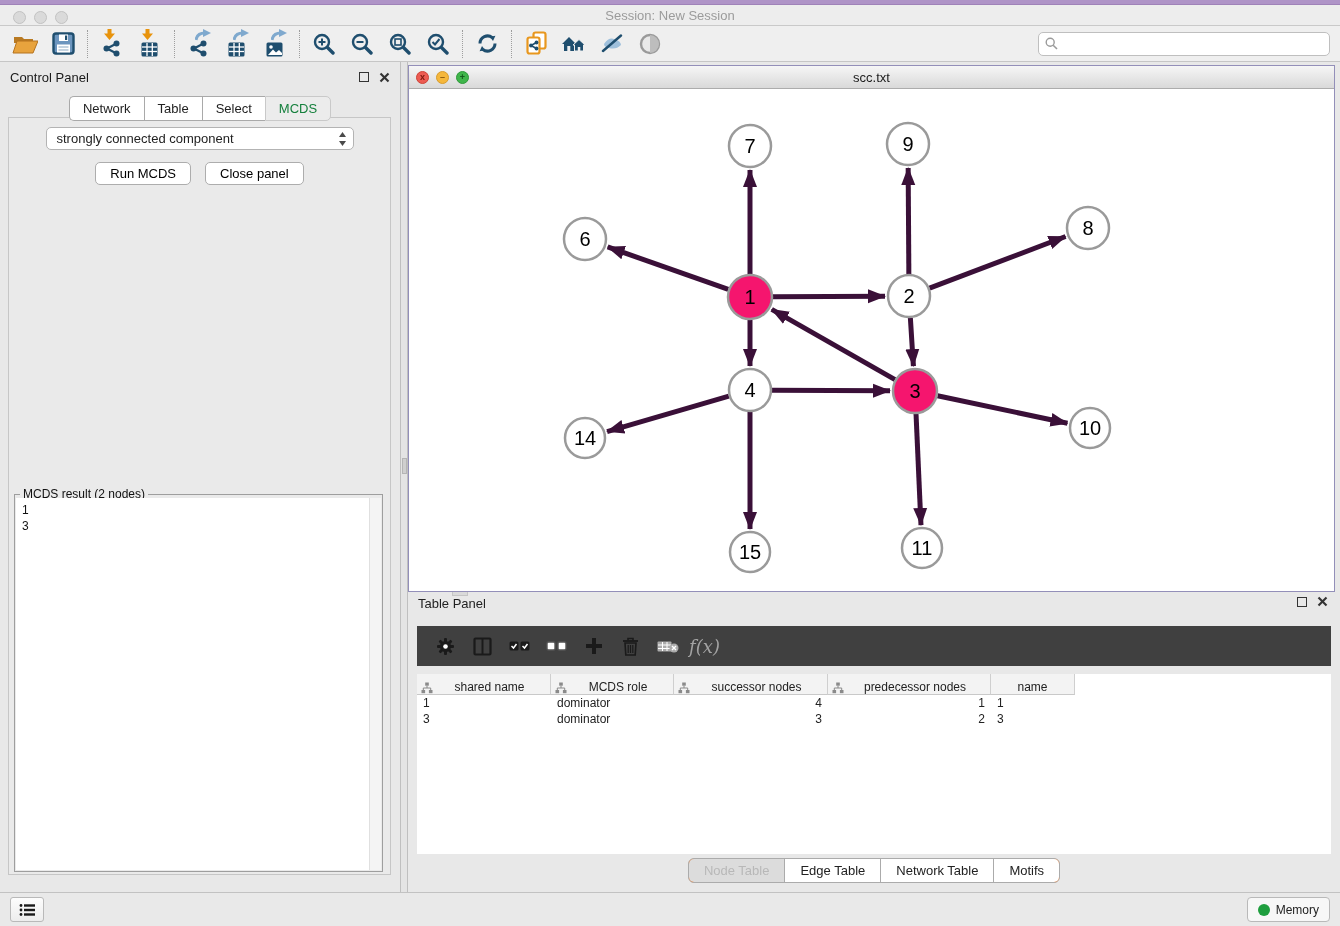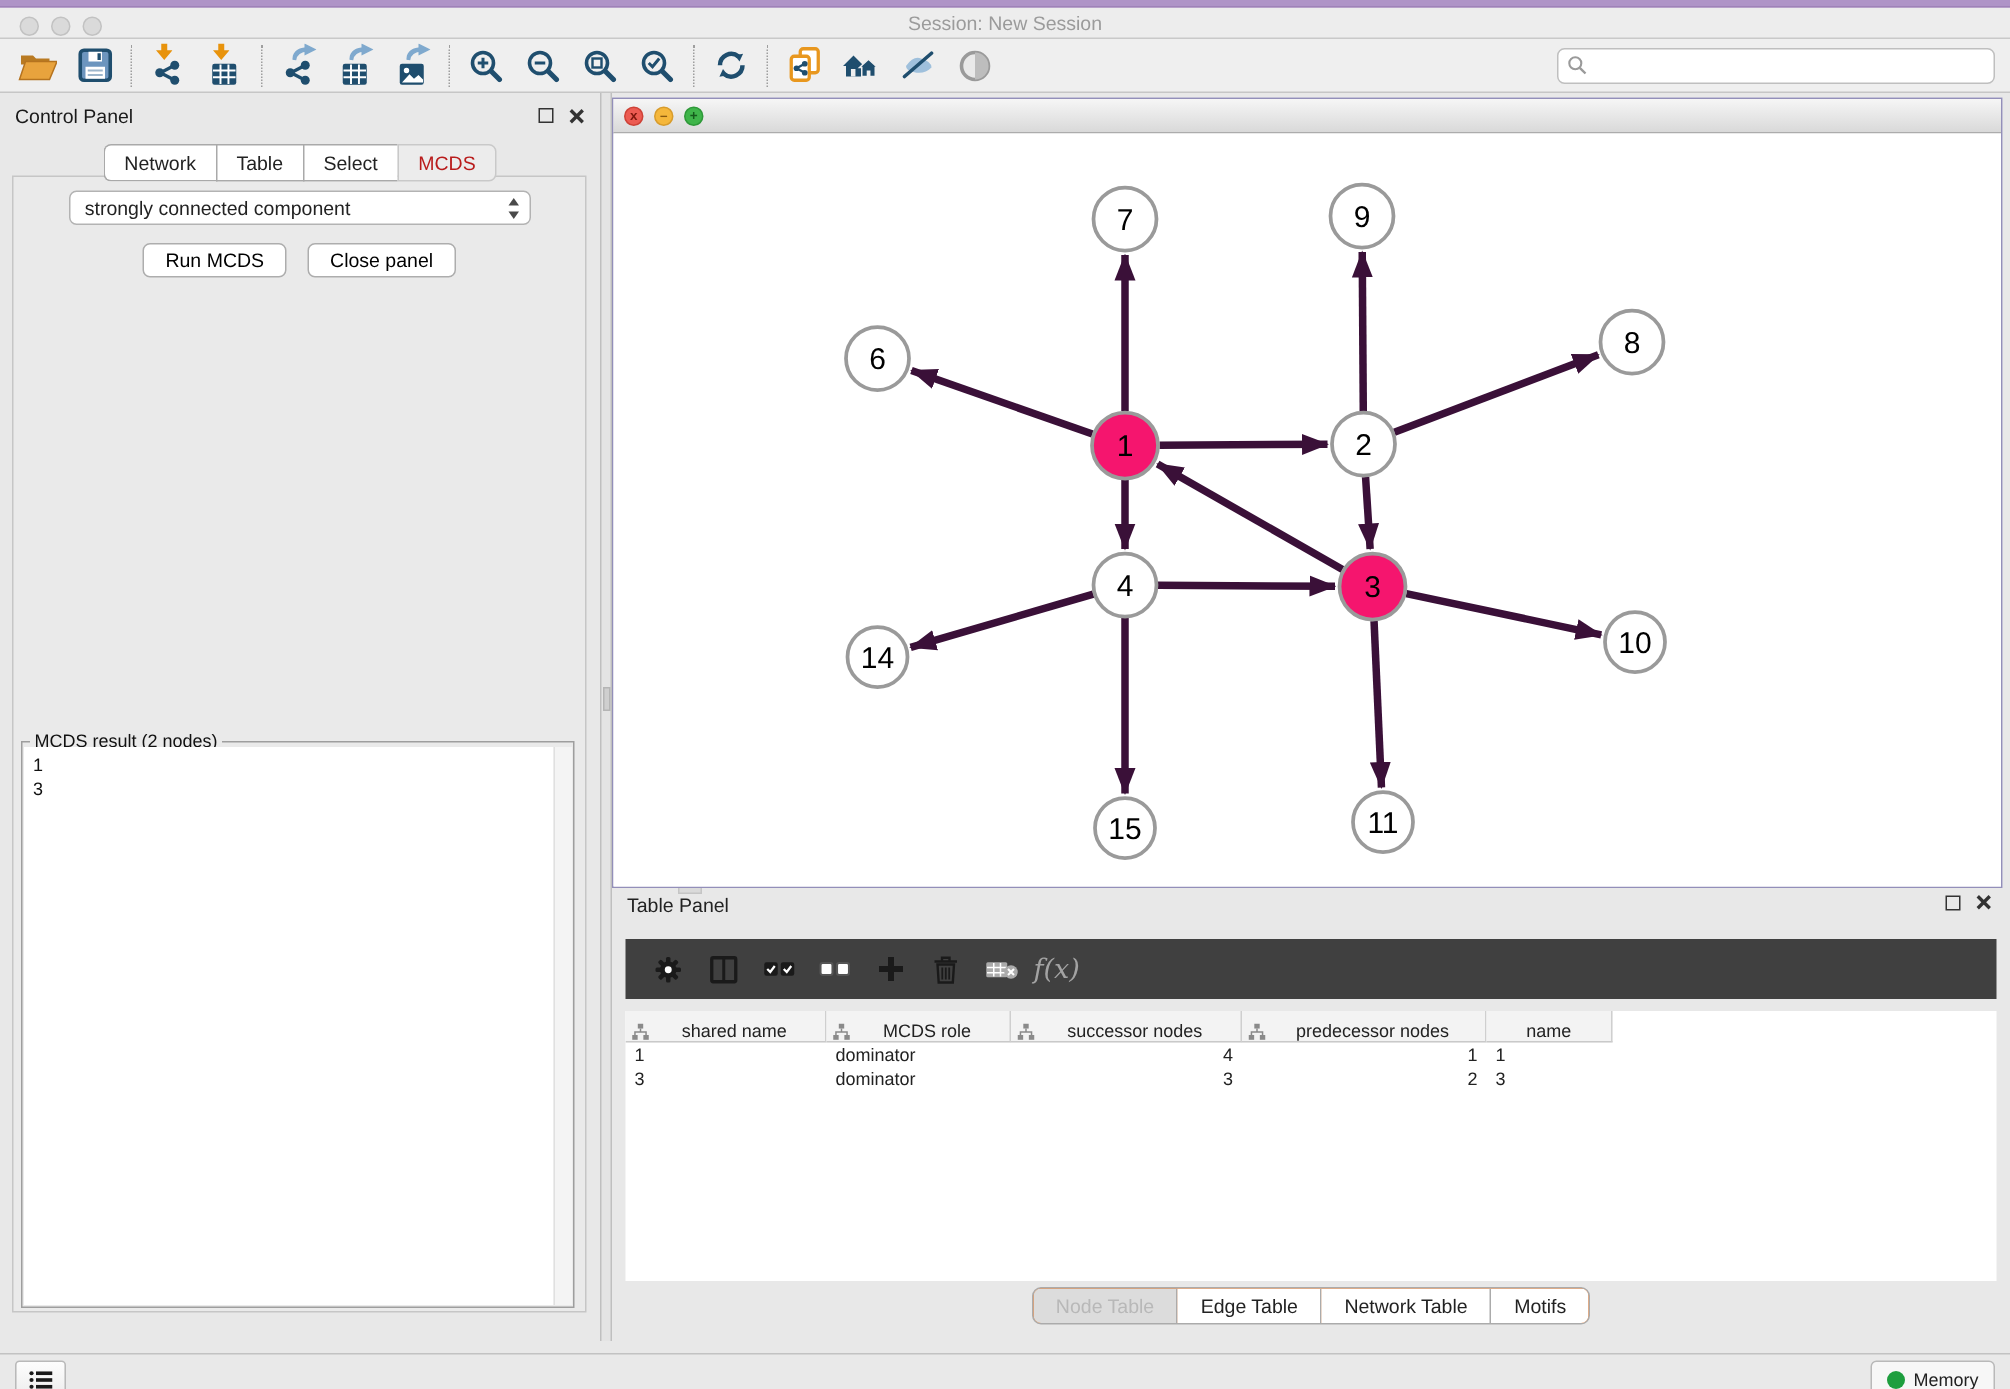--- a/index.html
+++ b/index.html
@@ -26,21 +26,21 @@
   
   .control-panel { position:absolute; left:0; top:62px; width:400px; height:832px; background:#E8E8E8; }
   .cp-header { height:30px; display:flex; align-items:center; padding:0 10px; }
   .cp-header .hdr-title { font-size:13px; color:#1A1A1A; }
   .hdr-icons { margin-left:auto; display:flex; gap:10px; align-items:center; }
   .float-ic { width:10px; height:10px; border:1.6px solid #333; display:inline-block; }
   .tabs-row { display:flex; justify-content:center; margin-top:4px; position:relative; z-index:2; }
   .seg-tab { padding:4px 13px; background:#fff; border:1px solid #A9A9A9; border-right:none; font-size:13px; cursor:default; }
   .seg-tab:first-child { border-radius:5px 0 0 5px; }
   .seg-tab:last-child { border-right:1px solid #C9C9C9; border-radius:0 5px 5px 0; }
-  .seg-tab.sel { background:#ECECEC; color:#b91c1c; border-color:#C9C9C9; }
+  .seg-tab.sel { background:#ECECEC; color:#15803d; border-color:#C9C9C9; }
   .cp-content { position:absolute; left:8px; right:9px; top:55px; bottom:19px; background:#EAEAEA; border:1px solid #C6C6C6; }
   .opt-label { text-align:center; margin-top:22px; font-size:13px; }
   .dropdown { margin:9px auto 0; width:308px; height:23px; background:#fff; border:1px solid #B3B3B3; border-radius:5px; display:flex; align-items:center; padding:0 6px 0 10px; font-size:13px; }
   .dropdown .dd-label { flex:1; }
   .btn-row { display:flex; justify-content:center; gap:14px; margin-top:12px; }
   .push-btn { background:#ffffff; border:1px solid #ADADAD; border-radius:5px; padding:3px 14px; font-size:13px; }
   .result-group { position:absolute; left:5px; right:7px; top:376px; bottom:2px; border:1px solid #9E9E9E; }
   .result-legend { position:absolute; top:-8px; left:5px; background:#EAEAEA; padding:0 3px; font-size:12px; color:#111; }
   .result-box { position:absolute; left:1px; right:1px; top:3px; bottom:1px; background:#fff; }
   .result-text { white-space:pre; font-size:12px; padding:4px 6px; line-height:16px; color:#111; }
@@ -74,21 +74,21 @@
   .th-cell .th-label { flex:1; text-align:center; }
   .tbody-row { display:flex; height:16px; }
   .td-cell { font-size:12px; padding:0 6px; overflow:hidden; white-space:nowrap; line-height:16px; }
   .bottom-tabs { position:absolute; left:0; width:100%; top:262px; display:flex; justify-content:center; }
   .bt-group { display:flex; border:1px solid #ABABAB; border-radius:6px; overflow:hidden; background:#f97316; }
   .bt-tab { padding:4px 15px; font-size:13px; border-right:1px solid #ABABAB; background:#fff; }
   .bt-tab:last-child { border-right:none; }
   .bt-tab.sel { background:#DCDCDC; color:#B8B8B8; }
 
   
-  .status-bar { position:absolute; left:0; bottom:0; width:100%; height:24px; background:#E9E9E9; border-top:1px solid #C2C2C2; }
+  .status-bar { position:absolute; left:0; bottom:0; width:100%; height:34px; background:#E9E9E9; border-top:1px solid #C2C2C2; }
   .sb-left-btn { position:absolute; left:10px; top:4px; width:34px; height:25px; background:linear-gradient(#FDFDFD,#EDEDED); border:1px solid #B9B9B9; border-radius:3px; display:flex; align-items:center; justify-content:center; }
   .memory-btn { position:absolute; right:10px; top:4px; height:25px; background:#F7F7F7; border:1px solid #B9B9B9; border-radius:4px; display:flex; align-items:center; gap:6px; padding:0 10px; font-size:12px; }
   .mem-dot { width:12px; height:12px; border-radius:50%; background:#1E9E3E; }
 </style>
 </head>
 <body>
 
 <div class="titlebar">
   <div class="purple-strip"></div>
   <div class="traffic">
@@ -314,20 +314,21 @@
 </div>
 <div class="h-grip"></div>
 
 <div class="net-window">
   <div class="net-titlebar">
     <div class="net-lights">
       <div class="nl nl-close">x</div>
       <div class="nl nl-min">–</div>
       <div class="nl nl-zoom">+</div>
     </div>
+    <div class="net-title">scc.txt</div>
   </div>
   <div class="net-canvas">
     <svg id="graph" width="925" height="502" viewBox="0 0 925 502">
       <defs>
         <marker id="arrow" markerUnits="userSpaceOnUse" markerWidth="18" markerHeight="16" refX="17" refY="8" orient="auto">
           <path id="arrow-path" d="M0 1 L18 8 L0 15 Z" fill="#3A1038"></path>
         </marker>
       </defs>
       <g id="graph-edges">
           <line x1="341" y1="185" x2="341" y2="81" stroke="#3A1038" stroke-width="5" marker-end="url(#arrow)"></line>

